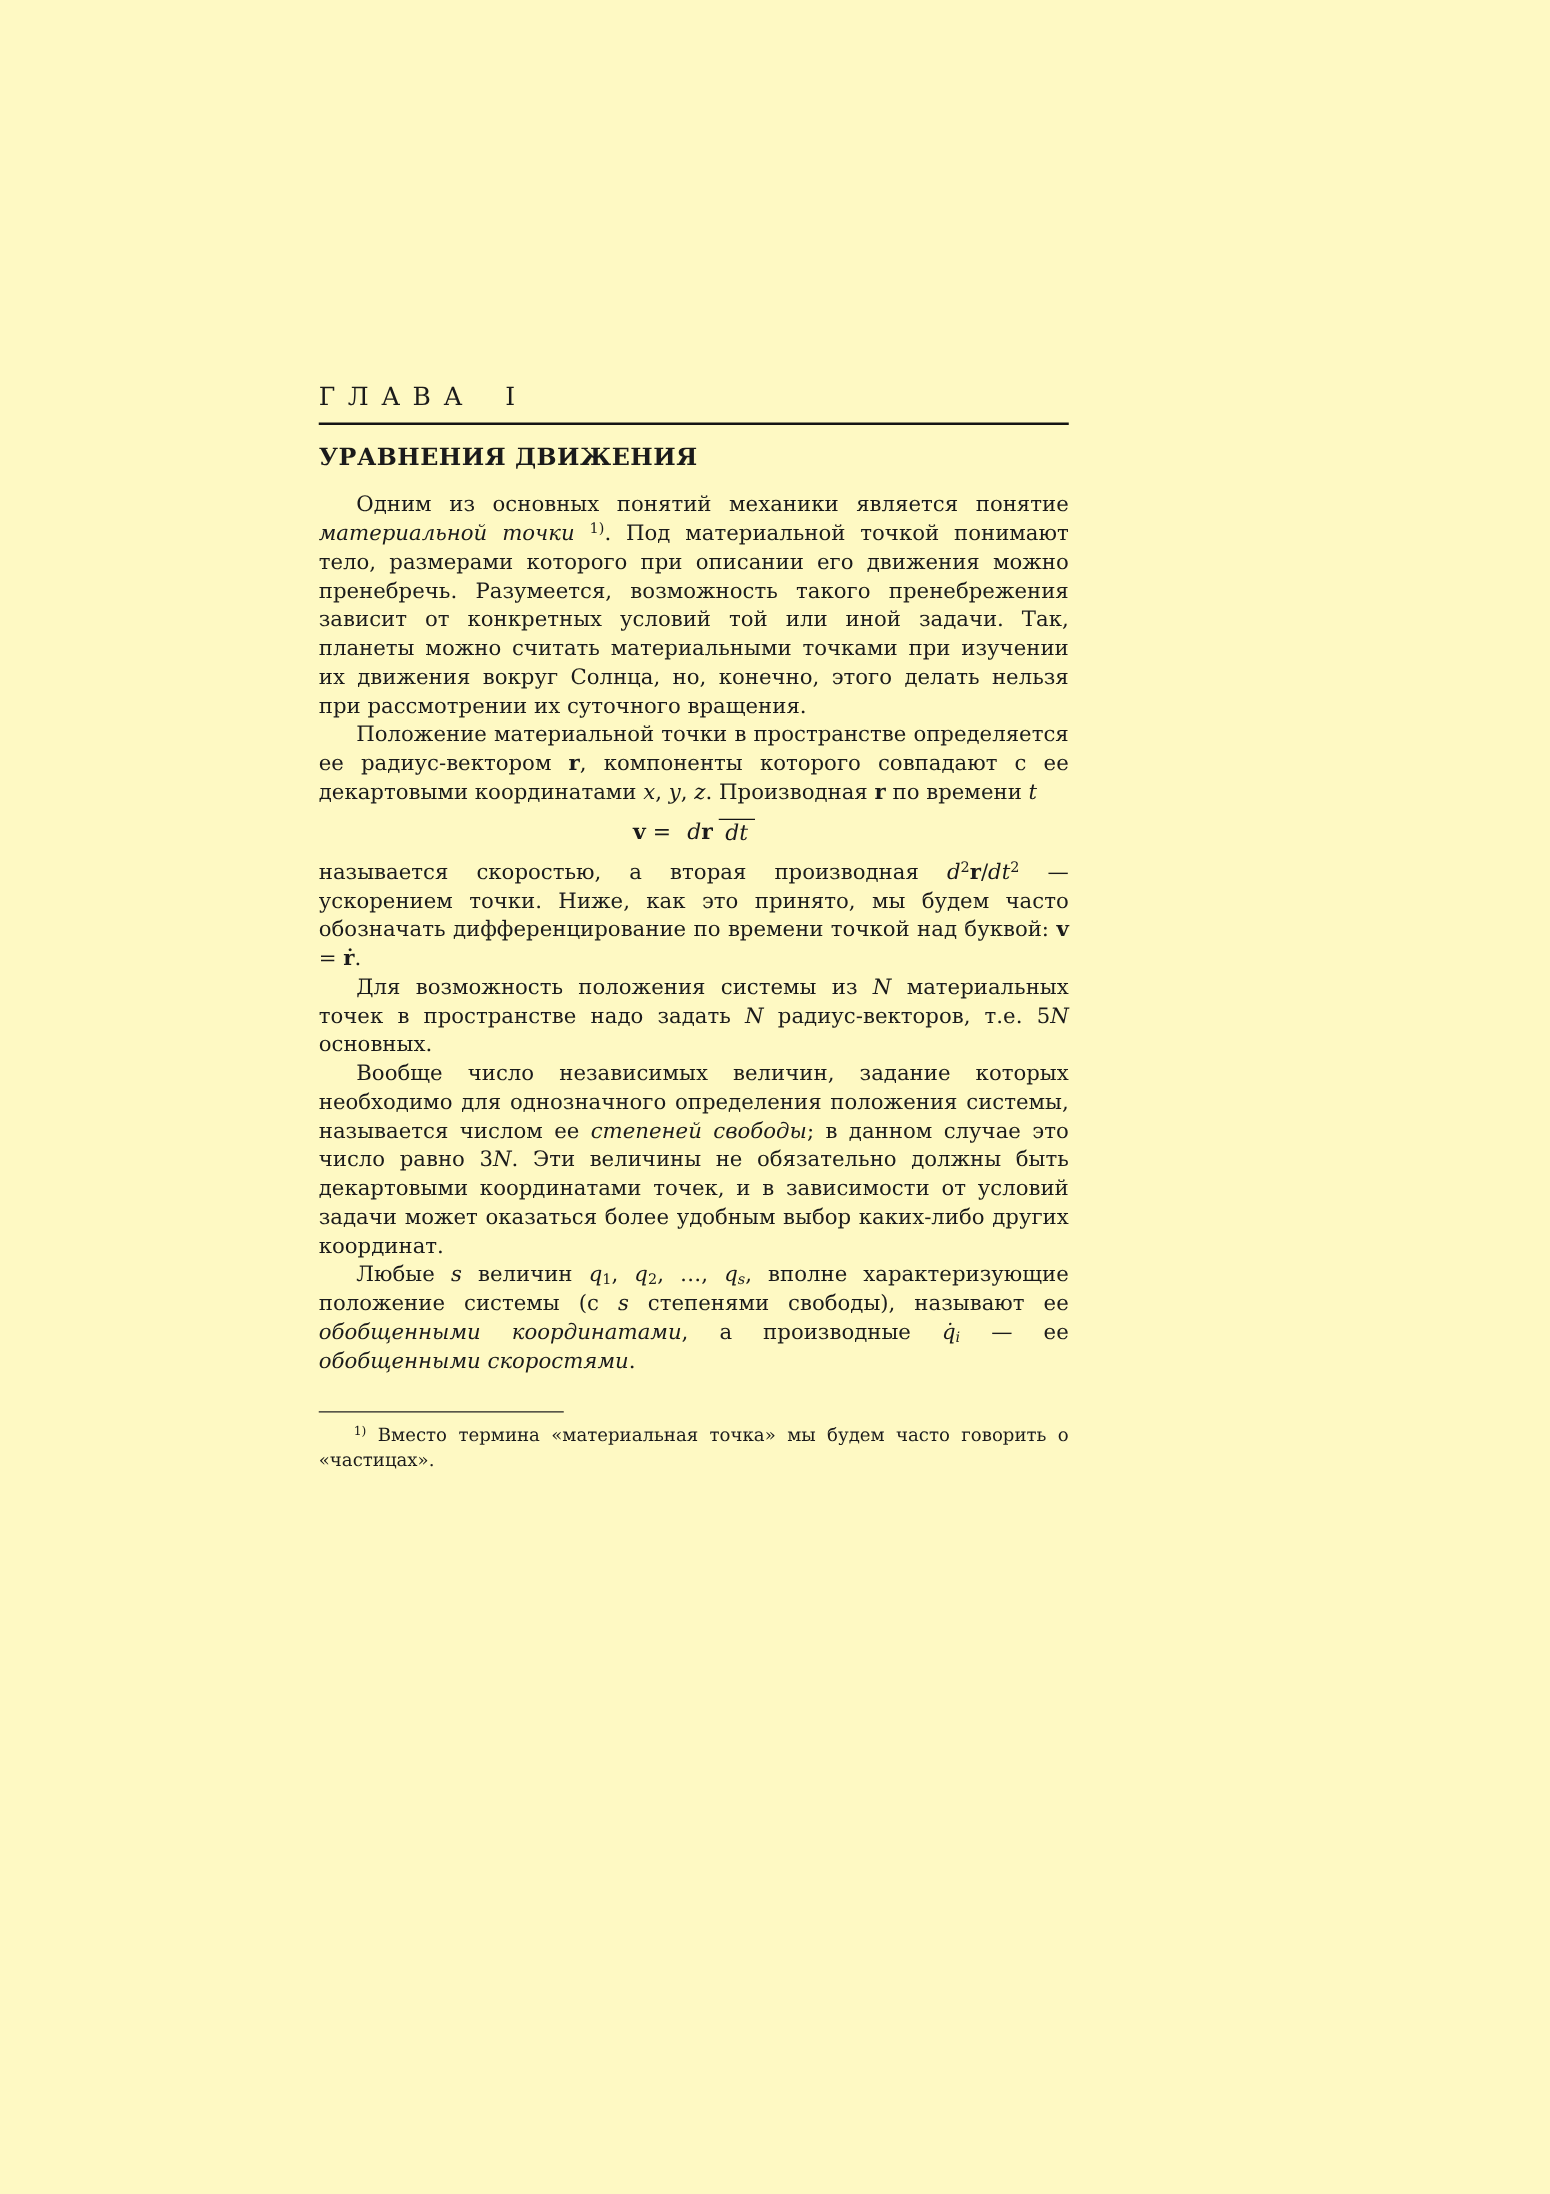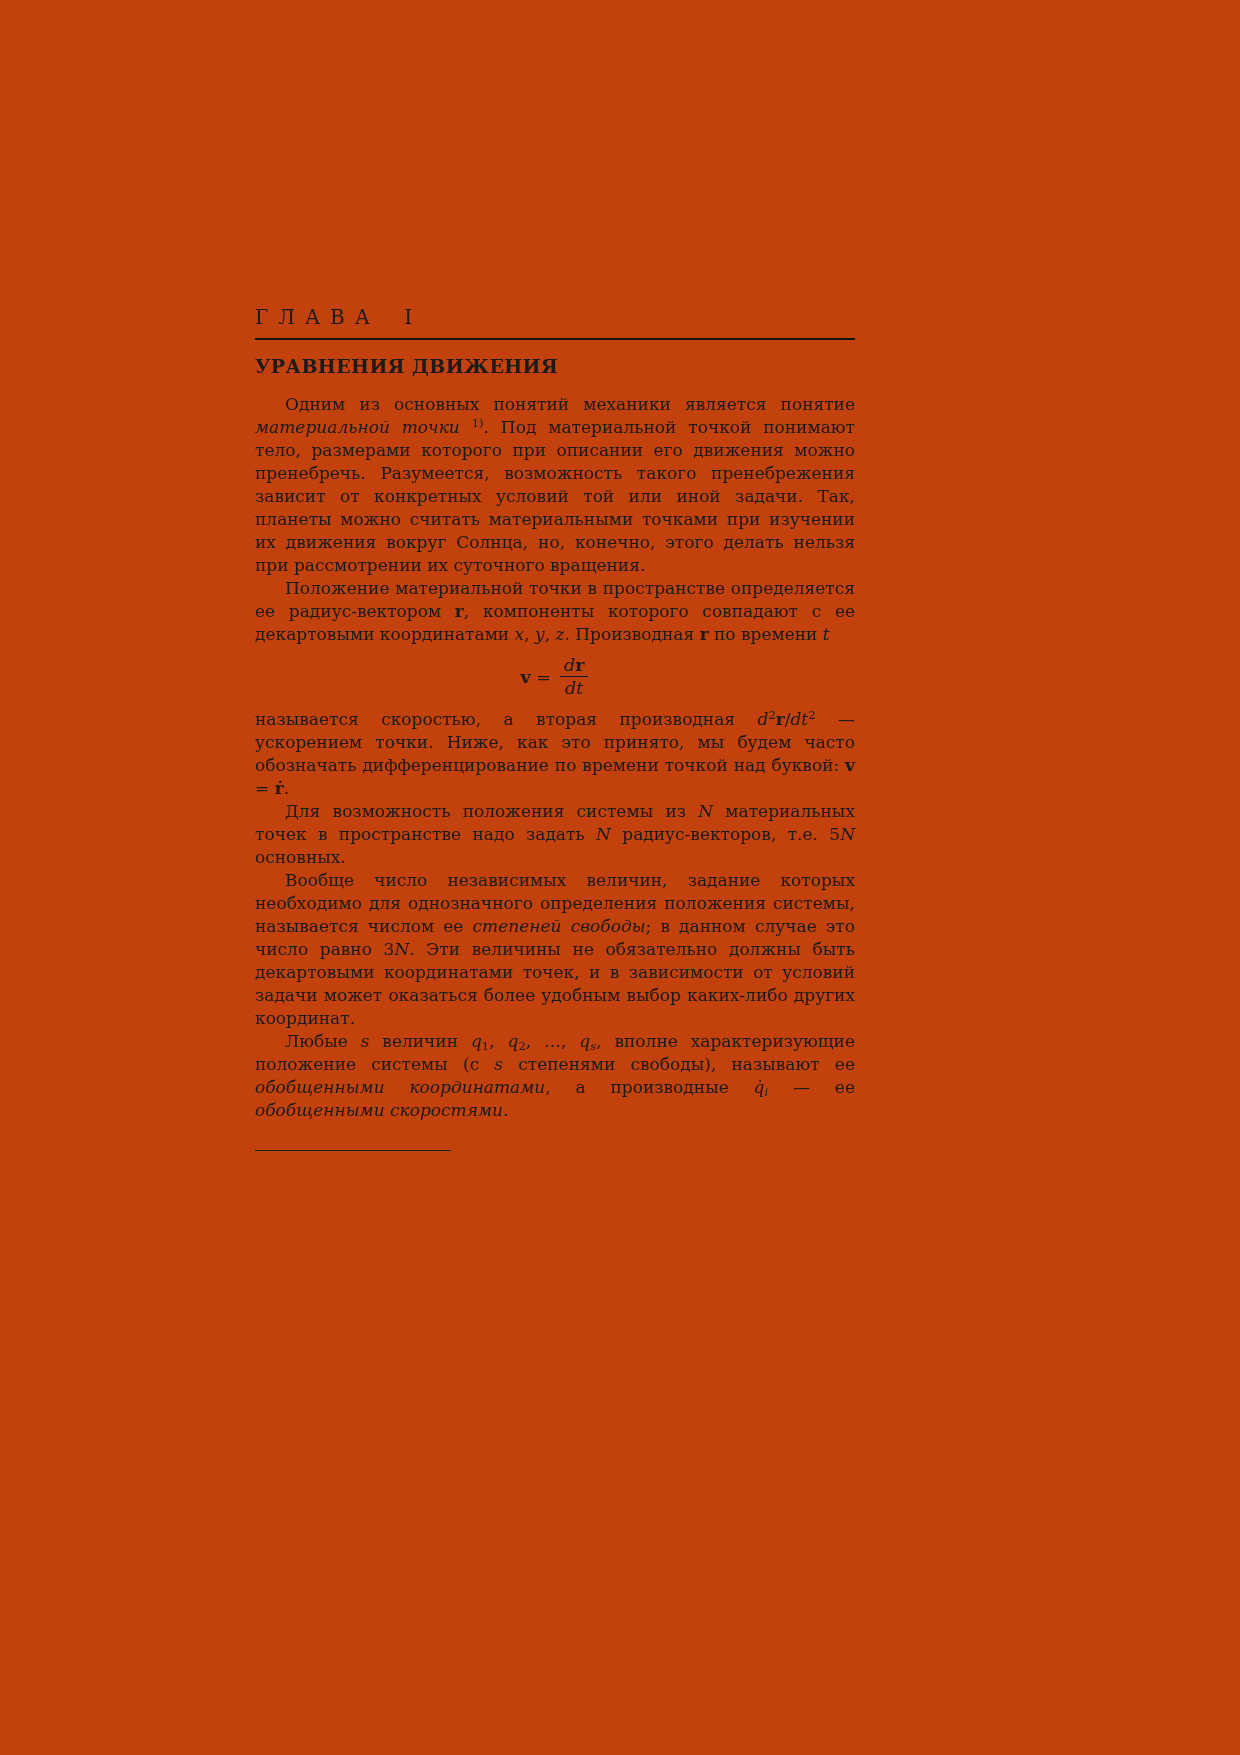--- a/index.html
+++ b/index.html
@@ -1,20 +1,20 @@
 <!DOCTYPE html>
 <html lang="ru"><head>
 <meta charset="utf-8">
 <style>
   html, body { margin: 0; padding: 0; background: #ffffff; }
   .page {
     position: relative;
     width: 1240px;
     height: 1755px;
-    background: #c2410c;
+    background: #fef9c3;
     color: #1b1b1b;
     font-family: "DejaVu Serif", "Liberation Serif", serif;
     overflow: hidden;
   }
   .content {
     position: absolute;
     left: 255px;
     top: 305px;
     width: 600px;
   }
@@ -54,21 +54,21 @@
   .equation {
     display: flex;
     justify-content: center;
     align-items: center;
     gap: 8px;
     margin: 9px 0 10px 0;
     font-size: 17.5px;
   }
   .frac {
     display: inline-flex;
-    flex-direction: column;
+    flex-direction: row;
     align-items: center;
     text-align: left;
   }
   .frac .num { display: block; padding: 0 5px 1px 5px; }
   .frac .den { display: block; border-top: 1.6px solid #141414; padding: 1px 5px 0 5px; }
   .footnote { margin-top: 28px; }
   .footnote-rule {
     width: 196px;
     height: 0;
     border-top: 1.4px solid #222222;
@@ -118,16 +118,17 @@
       </div>
 
       <p class="body-par" style="text-indent:0;"><span class="r-n">называется скоростью, а вторая производная </span><span class="r-i">d</span><span class="r-sup">2</span><span class="r-b">r</span><span class="r-n">/</span><span class="r-i">dt</span><span class="r-sup">2</span><span class="r-n"> — ускорением точки. Ниже, как это принято, мы будем часто обозначать дифференцирование по времени точкой над буквой: </span><span class="r-b">v</span><span class="r-n"> = </span><span class="r-b">ṙ</span><span class="r-n">.</span></p>
       <p class="body-par"><span class="r-n">Для возможность положения системы из </span><span class="r-i">N</span><span class="r-n"> материальных точек в пространстве надо задать </span><span class="r-i">N</span><span class="r-n"> радиус-векторов, т.е. 5</span><span class="r-i">N</span><span class="r-n"> основных.</span></p>
       <p class="body-par"><span class="r-n">Вообще число независимых величин, задание которых необходимо для однозначного определения положения системы, называется числом ее </span><span class="r-i">степеней свободы</span><span class="r-n">; в данном случае это число равно 3</span><span class="r-i">N</span><span class="r-n">. Эти величины не обязательно должны быть декартовыми координатами точек, и в зависимости от условий задачи может оказаться более удобным выбор каких-либо других координат.</span></p>
       <p class="body-par"><span class="r-n">Любые </span><span class="r-i">s</span><span class="r-n"> величин </span><span class="r-i">q</span><span class="r-sub">1</span><span class="r-n">, </span><span class="r-i">q</span><span class="r-sub">2</span><span class="r-n">, …, </span><span class="r-i">q</span><span class="r-subi">s</span><span class="r-n">, вполне характеризующие положение системы (с </span><span class="r-i">s</span><span class="r-n"> степенями свободы), называют ее </span><span class="r-i">обобщенными координатами</span><span class="r-n">, а производные </span><span class="r-i">q̇</span><span class="r-subi">i</span><span class="r-n"> — ее </span><span class="r-i">обобщенными скоростями</span><span class="r-n">.</span></p>
     </div>
 
     <div class="footnote">
       <div class="footnote-rule"></div>
+      <p class="footnote-text"><span class="r-sup">1)</span><span class="r-n"> Вместо термина «материальная точка» мы будем часто говорить о «частицах».</span></p>
     </div>
 
   </div>
 </div>
 
 </body></html>

